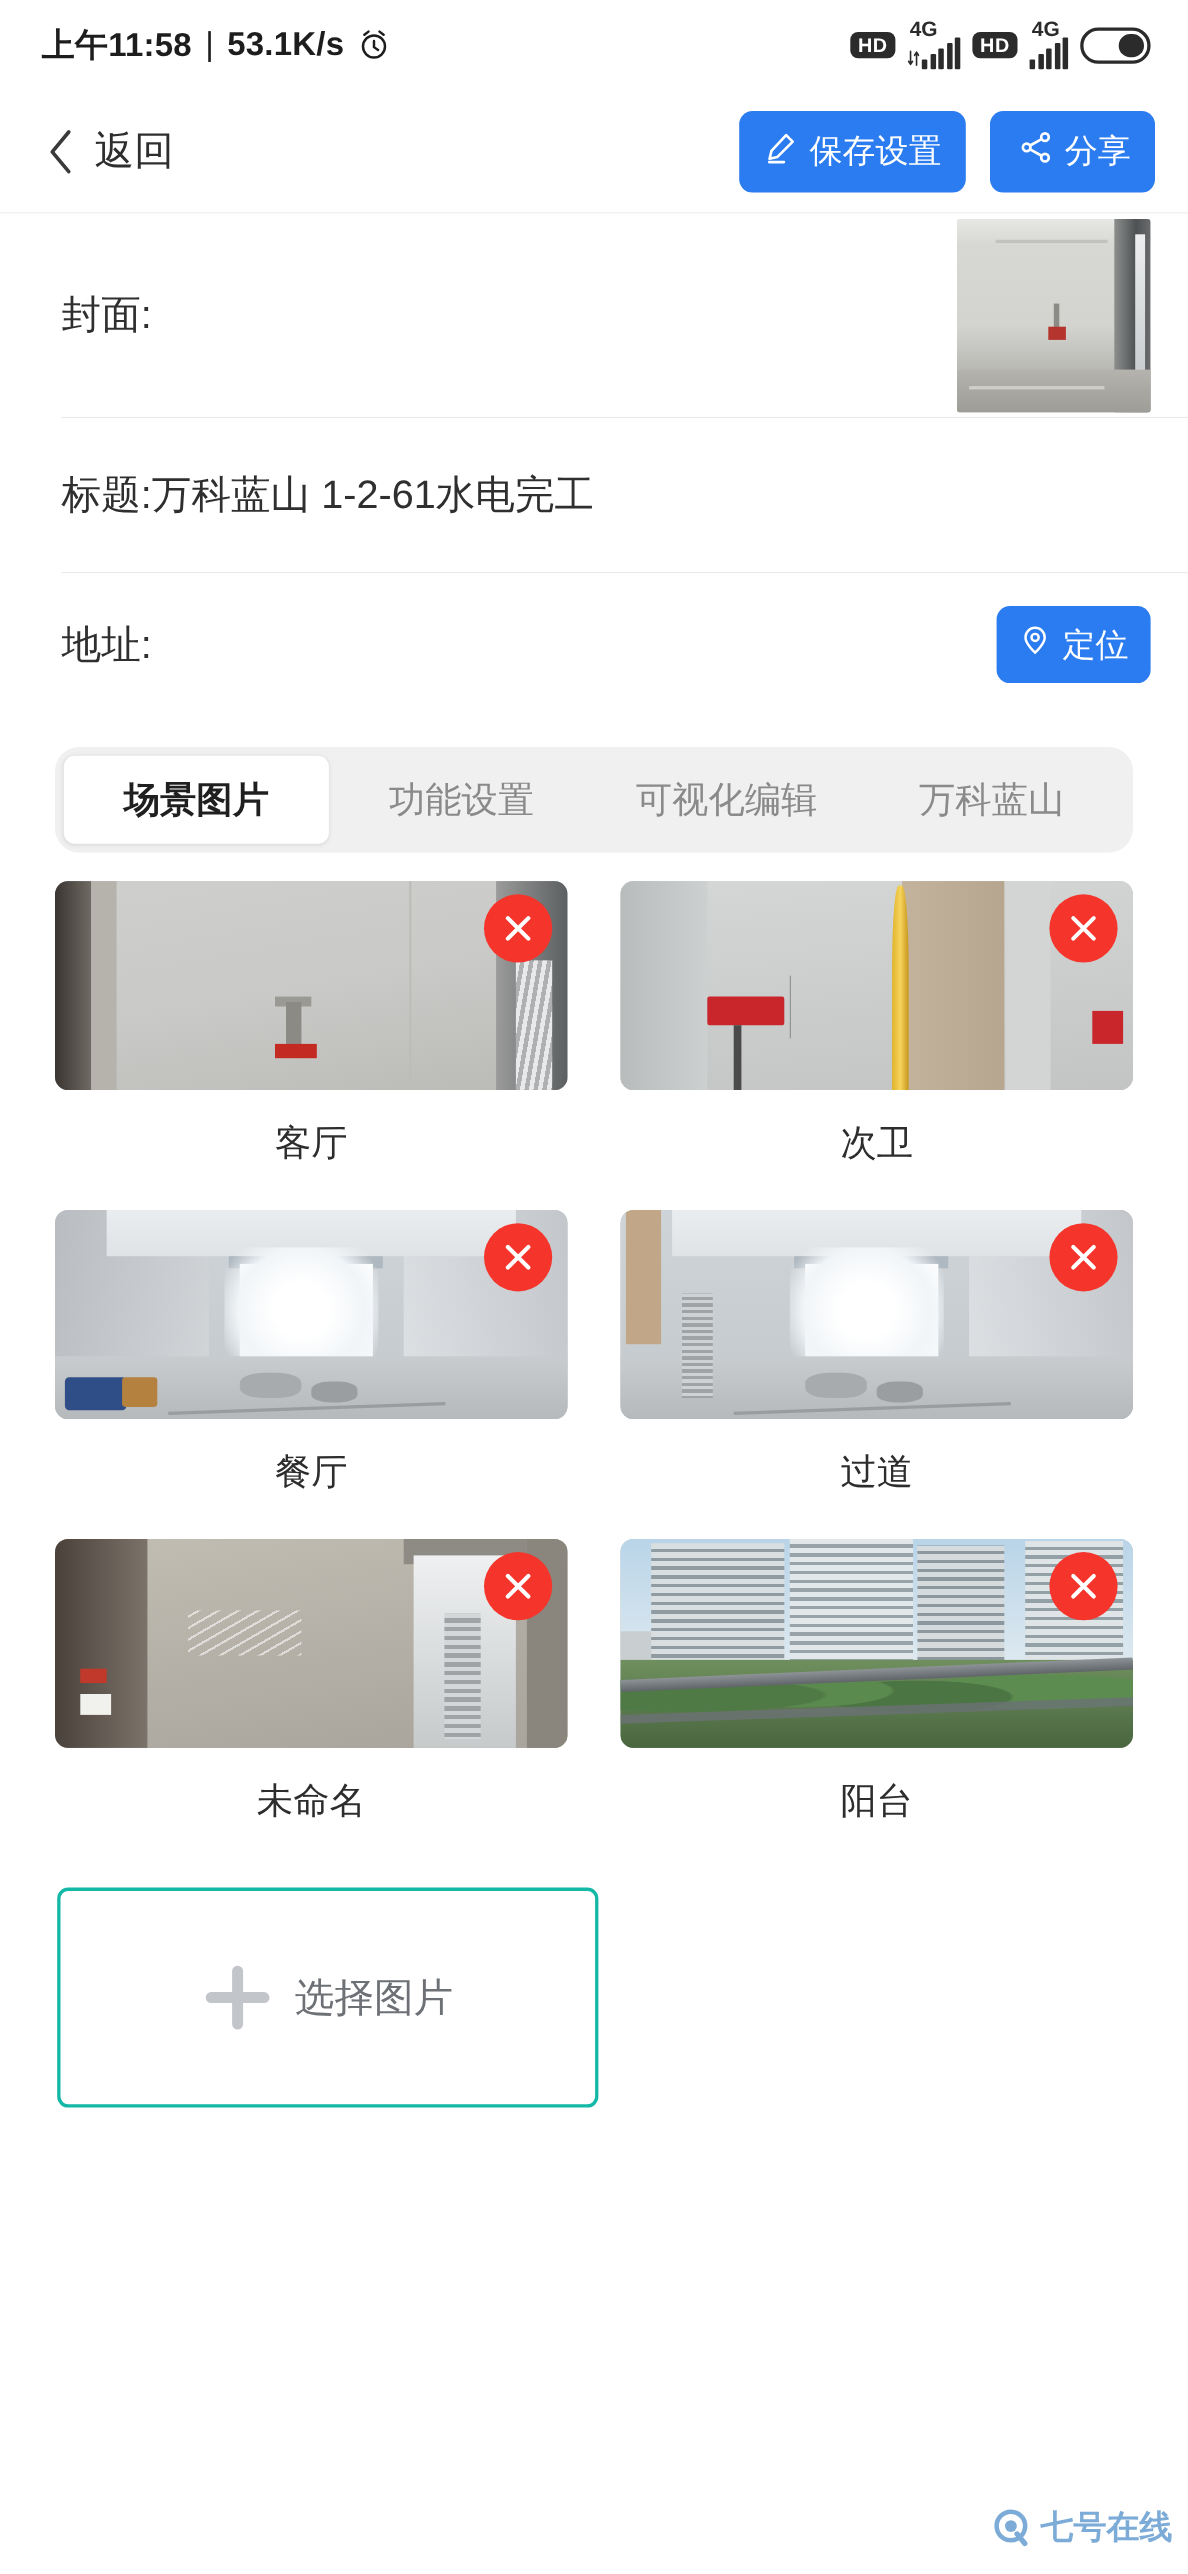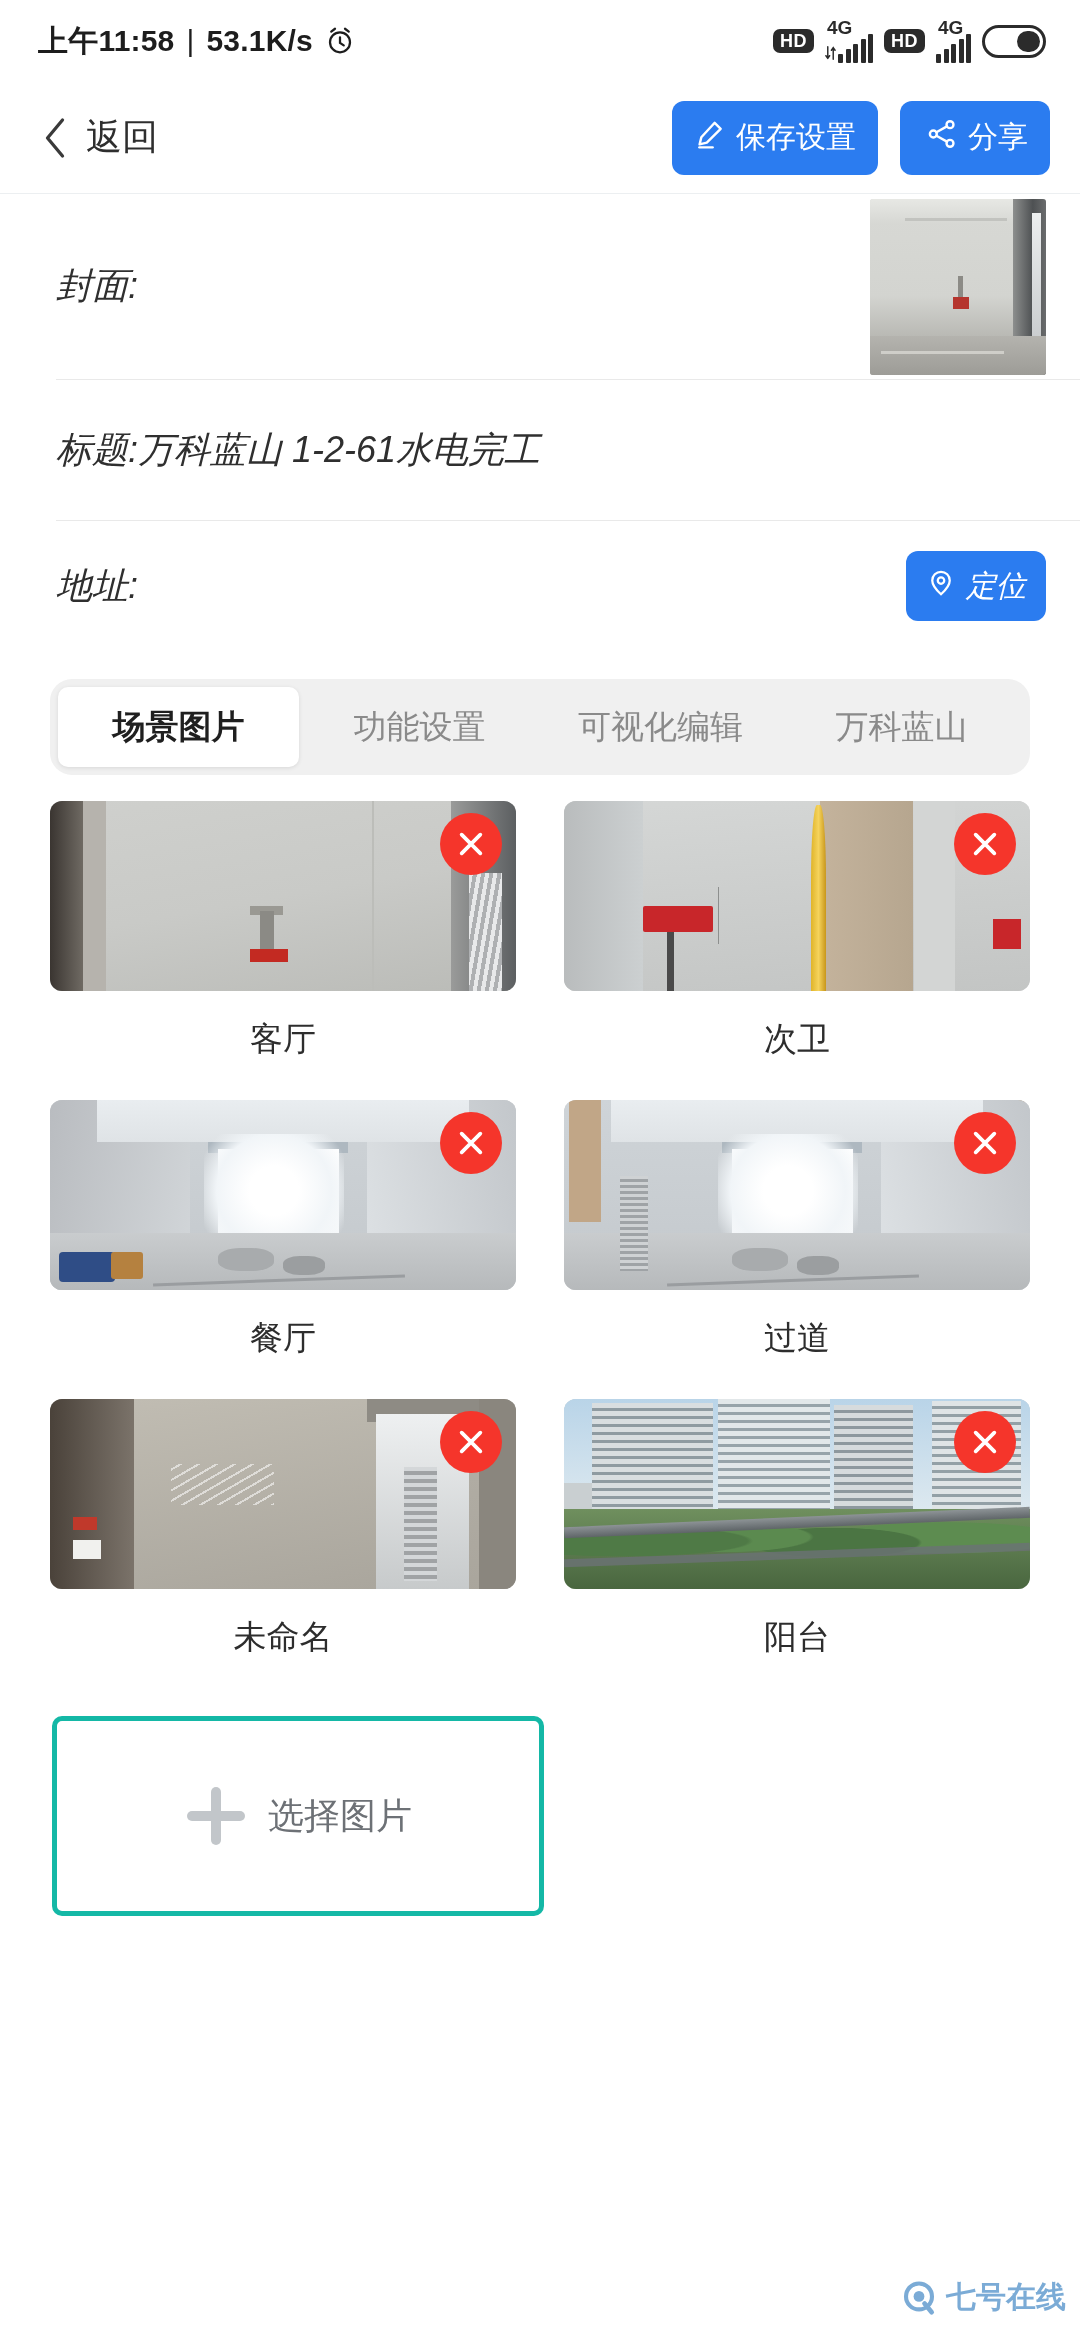--- a/index.html
+++ b/index.html
@@ -62,21 +62,20 @@
     white-space:nowrap;
   }
   .btn-blue + .btn-blue { margin-left:22px;padding-left:26px; }
   .ic { flex:none; }
 
   
   .form { padding:0 0 0 0; }
   .row {
     display:flex; align-items:center; padding:0 34px 0 56px;
     position:relative;
-    font-style:italic;
   }
   .row-cover { height:185px; }
   .row-title { height:140px; }
   .row-addr  { height:130px; }
   .divider {
     height:1px; background:#e9e9e9; margin:0 0 0 56px;
   }
   .lbl { font-size:36px; color:#2f2f2f; white-space:nowrap; }
   .val { font-size:36px; color:#2f2f2f; }
   .row .grow { flex:1; }
@@ -117,21 +116,21 @@
     border-radius:50%; background:#f5352b; display:flex;
     align-items:center; justify-content:center; cursor:pointer;
     z-index:3;
   }
   .del svg { width:32px; height:32px; }
   .cap { font-size:33px; color:#2d2d2d; padding:26px 0 30px 0; }
 
   
   .addbox {
     margin:26px 0 0 52px; width:492px; height:200px;
-    border:5px solid #14b8a6; border-radius:10px;
+    border:3px solid #14b8a6; border-radius:10px;
     display:flex; align-items:center; justify-content:center;
     gap:22px; cursor:pointer;
   }
   .plus { width:62px; height:62px; position:relative; }
   .plus:before, .plus:after {
     content:""; position:absolute; background:#c2c6ca; border-radius:5px;
   }
   .plus:before { left:27px; top:2px; width:10px; height:58px; }
   .plus:after  { top:26px; left:3px; width:58px; height:10px; }
   .addlabel { font-size:36px; color:#6d7176; }

